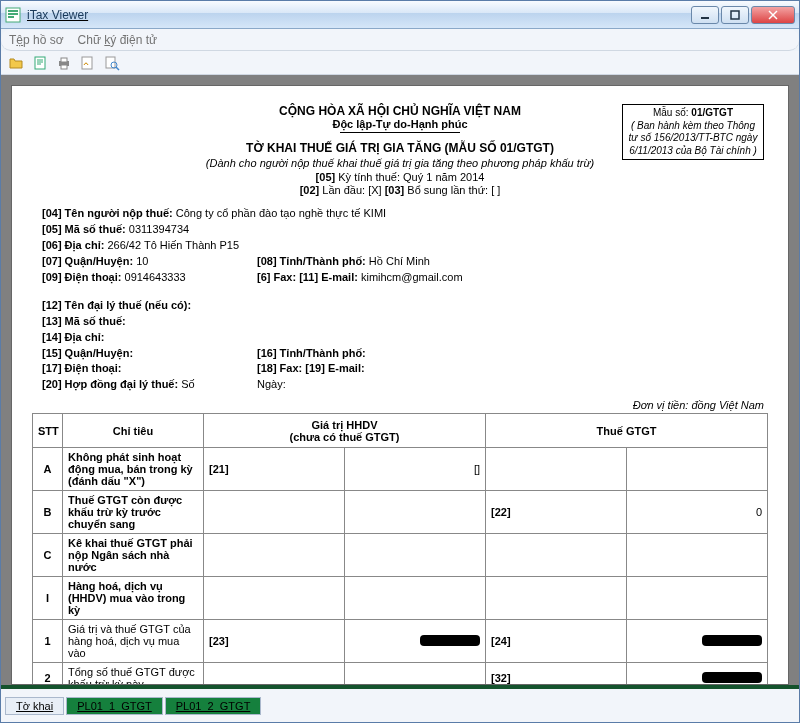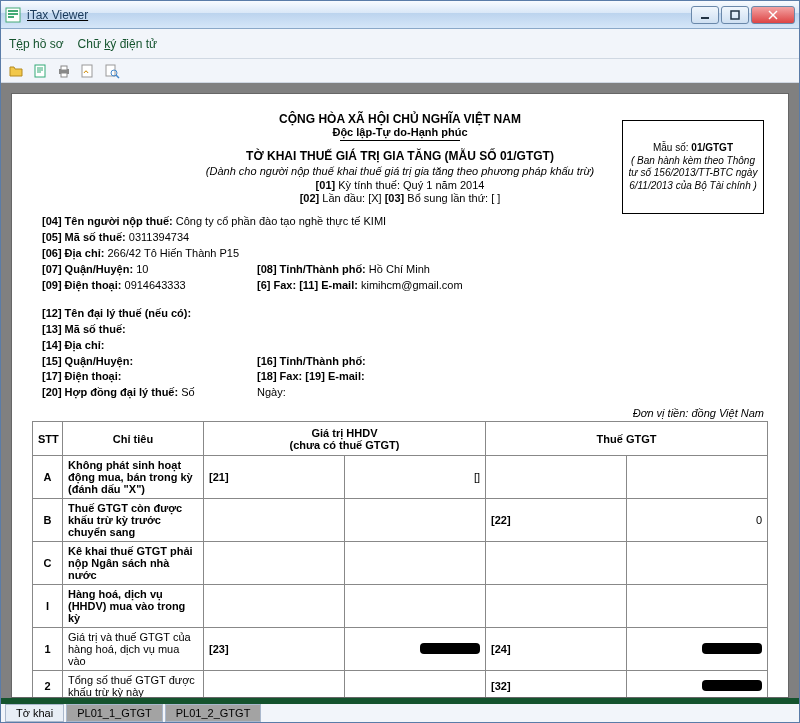--- a/index.html
+++ b/index.html
@@ -3,27 +3,27 @@
 <meta charset="utf-8">
 <style>
   * { box-sizing: border-box; }
   html, body { margin: 0; padding: 0; font-family: "Segoe UI", Tahoma, sans-serif; font-size: 11px; background: #d8e4f0; }
   .window { width: 800px; height: 723px; background: #eef3f9; border: 1px solid #5a7ca8; display: flex; flex-direction: column; }
   .titlebar { height: 28px; background: linear-gradient(to bottom, #f8fbff 0%, #d9e7f7 45%, #bcd4ee 46%, #d5e6f8 100%); display: flex; align-items: center; padding: 0 4px; border-bottom: 1px solid #8aa8c8; text-decoration: underline; }
   .titlebar .icon { width: 16px; height: 16px; margin-right: 6px; display: inline-flex; align-items: center; justify-content: center; }
   .titlebar .title { flex: 1; color: #1a3a5a; font-size: 12px; }
   .titlebar .winbtn { width: 28px; height: 18px; margin-left: 2px; border: 1px solid #6a88aa; border-radius: 3px; display: inline-flex; align-items: center; justify-content: center; font-size: 10px; background: linear-gradient(#f0f6fc,#cfe0f2); cursor: pointer; }
   .titlebar .winbtn.close { background: linear-gradient(#f3a3a3,#d44); color: #fff; width: 44px; }
-  .menubar { height: 30px; background: #f2f5fa; display: flex; align-items: center; gap: 14px; padding: 0 8px; font-size: 12px; color: #14532d; border-bottom: 1px solid #d0d8e2; }
+  .menubar { height: 22px; background: #f2f5fa; display: flex; align-items: center; gap: 14px; padding: 0 8px; font-size: 12px; color: #737373; border-bottom: 1px solid #d0d8e2; border-radius: 10px; }
   .menubar .u { text-decoration: underline; }
   .toolbar { height: 24px; background: #f2f5fa; display: flex; align-items: center; gap: 6px; padding: 0 6px; border-bottom: 1px solid #cfd7e2; }
   .toolbar .tbtn { width: 18px; height: 18px; display: inline-flex; align-items: center; justify-content: center; }
   .content-wrap { flex: 1; background: #808080; padding: 10px 10px 0 10px; overflow: hidden; position: relative; }
   .page { background: #fff; height: 100%; overflow: hidden; border: 1px solid #666; padding: 18px 20px 0 20px; position: relative; }
-  .stamp { position: absolute; right: 24px; top: 26px; width: 142px; border: 1px solid #000; font-size: 10px; font-style: italic; text-align: center; padding: 21px 4px; line-height: 1.25; }
+  .stamp { position: absolute; right: 24px; top: 18px; width: 142px; border: 1px solid #000; font-size: 10px; font-style: italic; text-align: center; padding: 2px 4px; line-height: 1.25; }
   .stamp .m { font-style: normal; font-weight: normal; }
   .stamp b { font-style: normal; }
   .doc-head { text-align: center; }
   .doc-head .l1 { font-weight: bold; font-size: 12px; }
   .doc-head .l2 { font-weight: bold; font-size: 11px; }
   .doc-head hr { width: 120px; margin: 2px auto 8px auto; border: none; border-top: 1px solid #000; }
   .doc-head .l3 { font-weight: bold; font-size: 12px; margin-top: 4px; }
   .doc-head .l4 { font-style: italic; font-size: 11px; margin: 2px 0; }
   .doc-head .l5, .doc-head .l6 { font-size: 11px; margin: 1px 0; }
   .doc-head .l6 { margin-bottom: 10px; }
@@ -34,22 +34,22 @@
   .b { font-weight: bold; }
   .unit-line { text-align: right; font-style: italic; margin: 6px 4px 2px 0; font-size: 11px; }
   .tax-table { width: 100%; border-collapse: collapse; table-layout: fixed; font-size: 11px; }
   .tax-table th, .tax-table td { border: 1px solid #888; padding: 3px 5px; vertical-align: middle; }
   .tax-table th { background: #fff; text-align: center; font-weight: bold; height: 34px; }
   .tax-table .stt { width: 30px; text-align: center; font-weight: bold; }
   .tax-table .desc { }
   .tax-table .tag { width: 34px; text-align: left; font-weight: bold; }
   .tax-table .val { width: 90px; text-align: right; }
   .tax-table .red { background: #000; color: #000; display: inline-block; min-width: 60px; height: 11px; border-radius: 4px; }
-  .bottom-tabs { height: 24px; background: #f2f5fa; border-top: 6px solid #14532d; display: flex; align-items: center; padding: 0 4px; gap: 2px; }
-  .bottom-tabs .tab { border: 1px solid #aab8cc; background: #a3a3a3; padding: 2px 10px; font-size: 11px; cursor: pointer; }
+  .bottom-tabs { height: 37px; background: #f2f5fa; border-top: 4px solid #14532d; display: flex; align-items: center; padding: 0 4px; gap: 2px; text-decoration: underline; }
+  .bottom-tabs .tab { border: 1px solid #aab8cc; background: #15803d; padding: 2px 10px; font-size: 11px; cursor: pointer; }
   .bottom-tabs .tab.active { background: #e8eef6; }
   svg { display: block; }
 </style>
 </head>
 <body>
 
 <div class="window">
 
   <div class="titlebar">
     <span class="icon">
@@ -125,21 +125,21 @@
         <span class="m"><span>Mẫu số: </span><b>01/GTGT</b></span><br>
         <span>( Ban hành kèm theo Thông tư số 156/2013/TT-BTC ngày 6/11/2013 của Bộ Tài chính )</span>
       </div>
 
       <div class="doc-head">
         <div class="l1">CỘNG HÒA XÃ HỘI CHỦ NGHĨA VIỆT NAM</div>
         <div class="l2">Độc lập-Tự do-Hạnh phúc</div>
         <hr>
         <div class="l3">TỜ KHAI THUẾ GIÁ TRỊ GIA TĂNG (MẪU SỐ 01/GTGT)</div>
         <div class="l4">(Dành cho người nộp thuế khai thuế giá trị gia tăng theo phương pháp khấu trừ)</div>
-        <div class="l5"><span class="b">[01] </span><span>Kỳ tính thuế:</span><span> Quý 1 năm 2014</span></div>
+        <div class="l5"><span class="b">[05] </span><span>Kỳ tính thuế:</span><span> Quý 1 năm 2014</span></div>
         <div class="l6"><span class="b">[02] </span><span>Lần đầu: [X] </span><span class="b">[03] </span><span>Bổ sung lần thứ:</span><span> [     ]</span></div>
       </div>
 
       <div class="info-block">
         <div><span class="b">[04] Tên người nộp thuế:</span><span> Công ty cổ phần đào tạo nghề thực tế KIMI</span></div>
         <div><span class="b">[05] Mã số thuế:</span><span> 0311394734</span></div>
         <div><span class="b">[06] Địa chỉ:</span><span> 266/42 Tô Hiến Thành P15</span></div>
         <div class="info-row">
           <div class="col1"><span class="b">[07] Quận/Huyện:</span><span> 10</span></div>
           <div class="col2"><span class="b">[08] Tỉnh/Thành phố:</span><span> Hồ Chí Minh</span></div>

